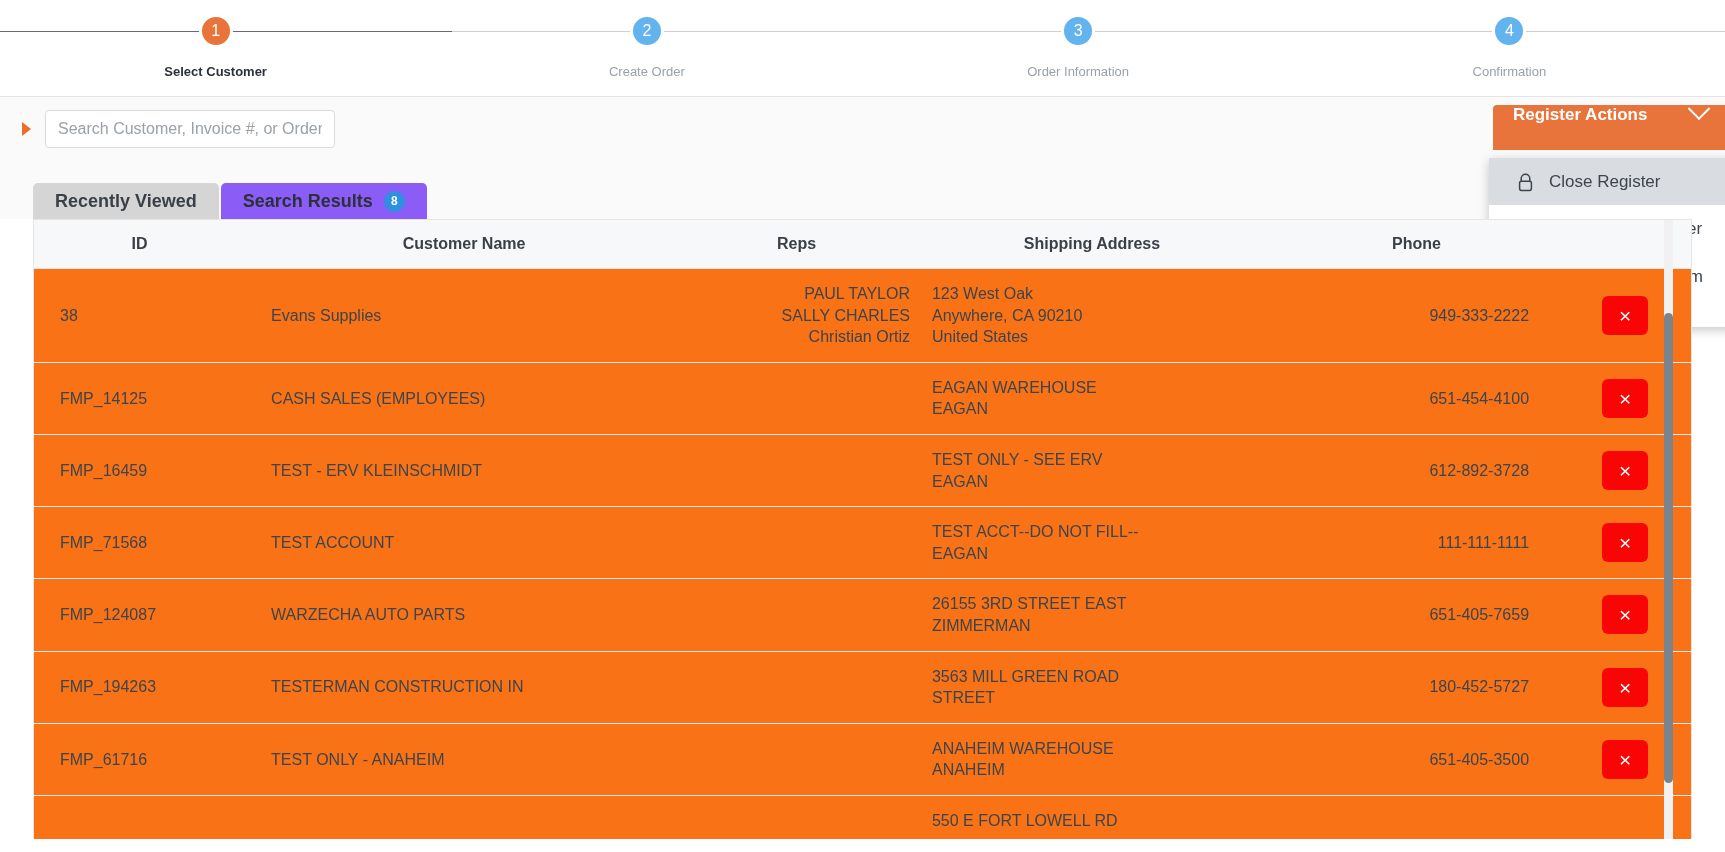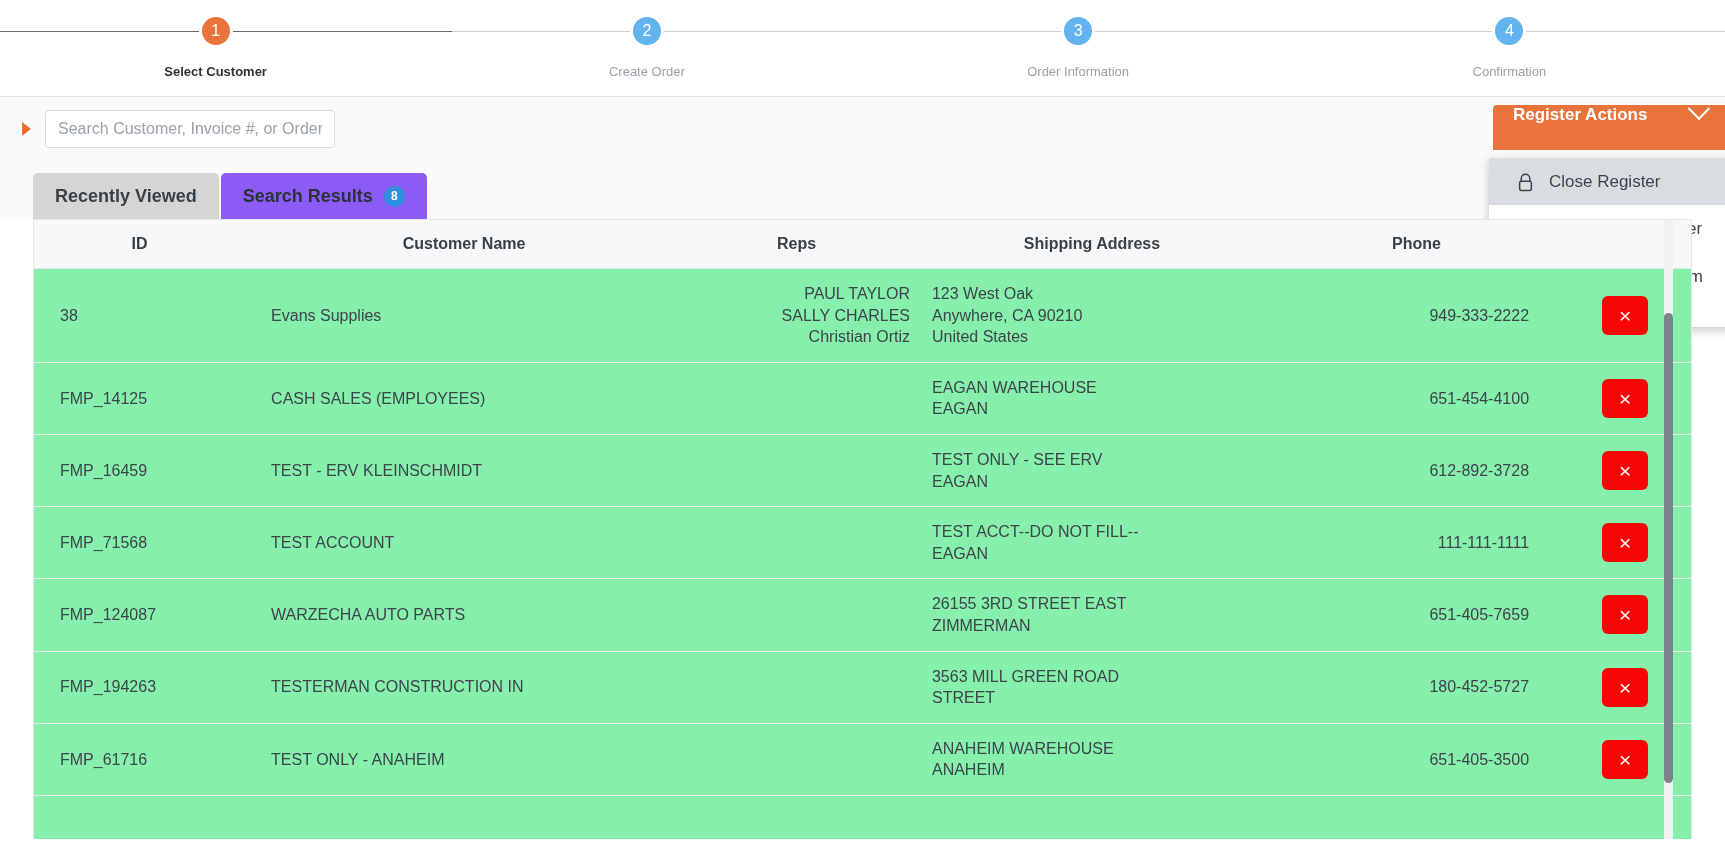--- a/index.html
+++ b/index.html
@@ -160,21 +160,21 @@
   
   .tabs {
     background: #fafafa;
     height: 58px;
     display: flex;
     align-items: flex-end;
     padding-left: 33px;
     gap: 2px;
   }
   .tab {
-    height: 46px;
+    height: 36px;
     display: flex;
     align-items: center;
     gap: 11px;
     padding: 9px 22px;
     font-size: 18px;
     font-weight: bold;
     border-radius: 5px 5px 0 0;
     cursor: pointer;
   }
   .tab.inactive { background: #d5d5d5; color: #3a4047; }
@@ -185,21 +185,21 @@
     font-size: 12px;
     font-weight: bold;
     width: 21px; height: 21px;
     border-radius: 50%;
     display: flex; align-items: center; justify-content: center;
   }
 
   
   .table-shell {
     position: relative;
-    background: #86efac;
+    background: #f97316;
     margin: 0 33px 0 33px;
     border: 1px solid #e6e6e6;
     border-bottom: none;
     height: 620px;
     overflow: hidden;
   }
   table { width: 100%; border-collapse: collapse; table-layout: fixed; }
   thead th {
     background: #f7f8fa;
     font-size: 16px;
@@ -450,18 +450,30 @@
           <td class="c-reps">
             <div></div>
           </td>
           <td class="c-ship">
             <div>ANAHEIM WAREHOUSE</div>
             <div>ANAHEIM</div>
           </td>
           <td class="c-phone">651-405-3500</td>
           <td class="c-act"><button class="x-btn">×</button></td>
         </tr>
+        <tr>
+          <td class="c-id"></td>
+          <td class="c-name"></td>
+          <td class="c-reps">
+            <div></div>
+          </td>
+          <td class="c-ship">
+            <div>550 E FORT LOWELL RD</div>
+          </td>
+          <td class="c-phone"></td>
+          <td class="c-act"></td>
+        </tr>
       </tbody>
   </table>
 
   <div class="vscroll-track"></div>
   <div class="vscroll-thumb"></div>
 </div>
 
 </body></html>

